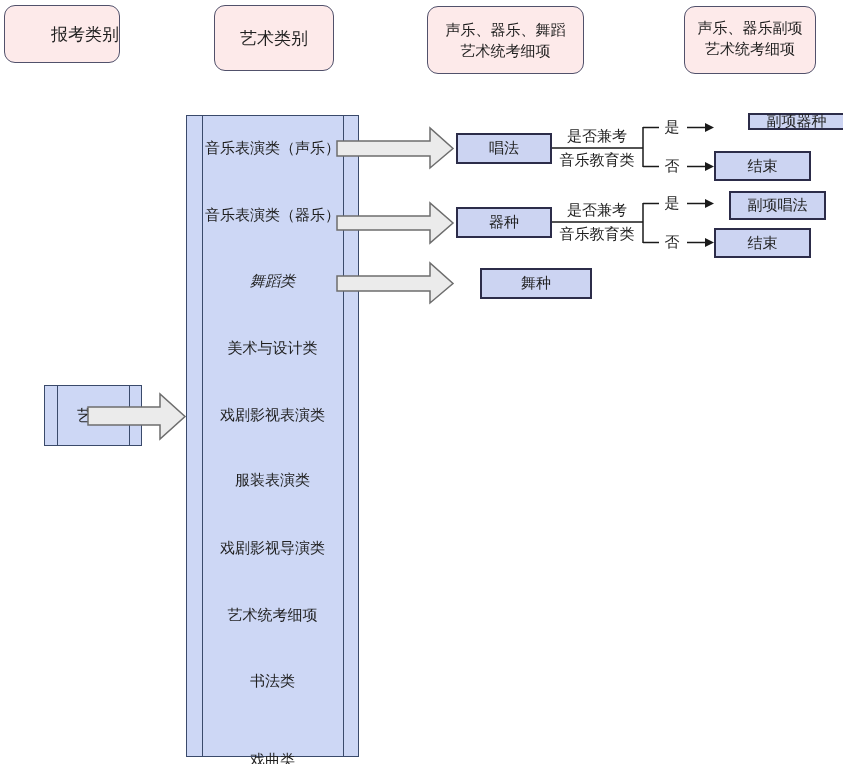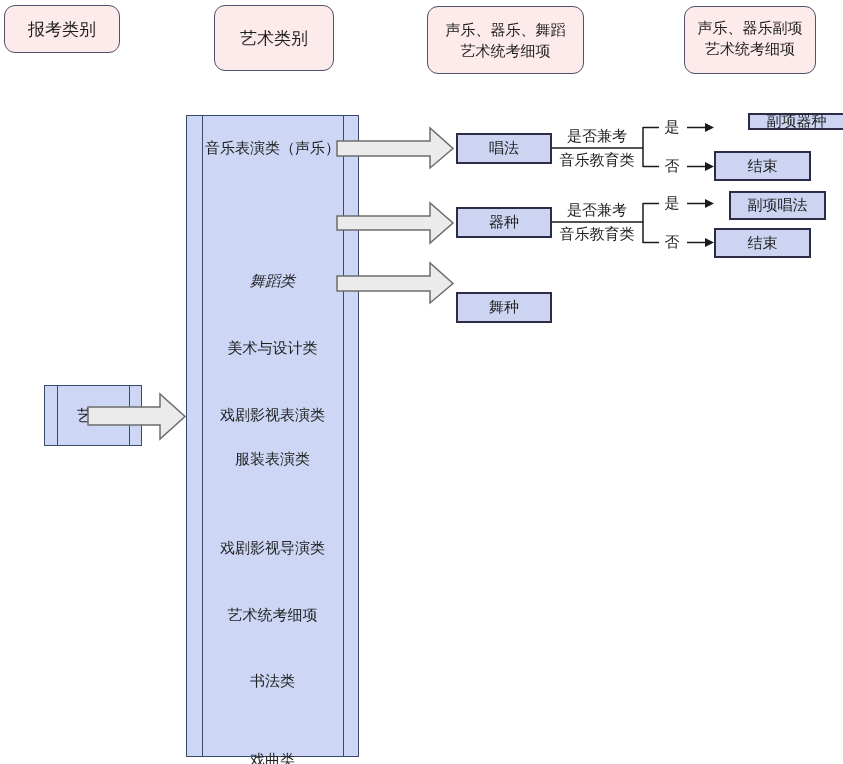--- a/index.html
+++ b/index.html
@@ -88,48 +88,49 @@
       <line x1="643" y1="242.5" x2="659" y2="242.5"></line>
       <line x1="687" y1="203.5" x2="706" y2="203.5"></line>
       <line x1="687" y1="242.5" x2="706" y2="242.5"></line>
     </g>
     <g fill="#1a1a1a" stroke="none">
       <polygon points="705,199 714,203.5 705,208"></polygon>
       <polygon points="705,238 714,242.5 705,247"></polygon>
     </g>
   </svg>
 
-  <div class="hdr" style="left:4px; top:5px; width:116px; height:48px;">
+  <div class="hdr" style="left:4px; top:5px; width:116px; height:58px;align-items:flex-end;">
     <span class="l1">报考类别</span>
   </div>
   <div class="hdr" style="left:214px; top:5px; width:120px; height:66px;">
     <span class="l1">艺术类别</span>
   </div>
   <div class="hdr two" style="left:427px; top:6px; width:157px; height:68px;">
     <span class="l1">声乐、器乐、舞蹈</span>
     <span class="l2">艺术统考细项</span>
   </div>
   <div class="hdr two" style="left:684px; top:6px; width:132px; height:68px;font-family:Liberation Mono, monospace;">
     <span class="l1">声乐、器乐副项</span>
     <span class="l2">艺术统考细项</span>
   </div>
 
   <div class="cat" style="top:138px;">音乐表演类（声乐）</div>
+  <div class="cat" style="top:205px;">音乐表演类（器乐）</div>
   <div class="cat" style="top:271px;font-style:italic;">舞蹈类</div>
   <div class="cat" style="top:338px;">美术与设计类</div>
   <div class="cat" style="top:405px;">戏剧影视表演类</div>
-  <div class="cat" style="top:449px;">服装表演类</div>
+  <div class="cat" style="top:470px;">服装表演类</div>
   <div class="cat" style="top:538px;">戏剧影视导演类</div>
   <div class="cat" style="top:605px;">艺术统考细项</div>
   <div class="cat" style="top:671px;">书法类</div>
   <div class="cat" style="top:738px;margin-top:12px;">戏曲类</div>
 
   <div class="node" style="left:456px; top:133px; width:96px; height:31px;">唱法</div>
   <div class="node" style="left:456px; top:207px; width:96px; height:31px;">器种</div>
-  <div class="node" style="left:456px; top:268px; width:96px; height:31px;margin-top:24px;">舞种</div>
+  <div class="node" style="left:480px; top:268px; width:112px; height:31px;">舞种</div>
 
   <div class="lbl" style="left:549px; top:127px; width:96px;">是否兼考</div>
   <div class="lbl" style="left:549px; top:151px; width:96px;">音乐教育类</div>
   <div class="lbl" style="left:663px; top:118px; width:18px;">是</div>
   <div class="lbl" style="left:663px; top:157px; width:18px;">否</div>
   <div class="node" style="left:714px; top:113px; width:97px; height:17px;margin-left:34px;">副项器种</div>
   <div class="node" style="left:714px; top:151px; width:97px; height:30px;">结束</div>
 
   <div class="lbl" style="left:549px; top:201px; width:96px;">是否兼考</div>
   <div class="lbl" style="left:549px; top:225px; width:96px;">音乐教育类</div>

